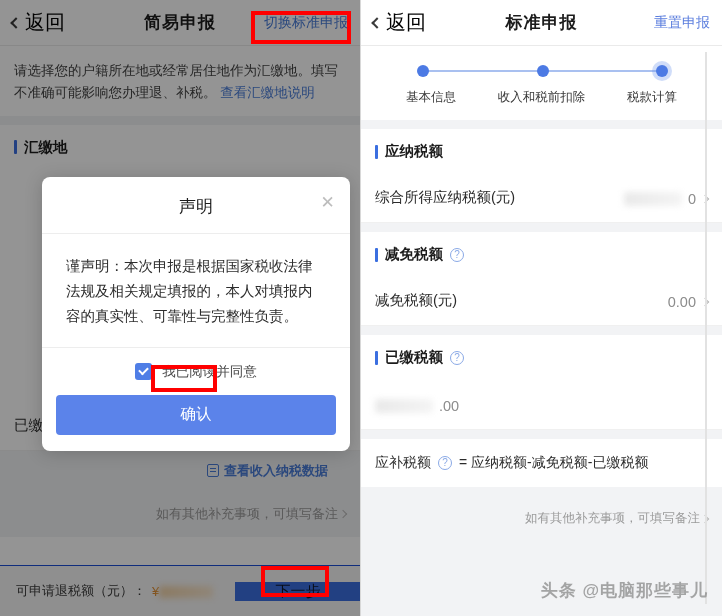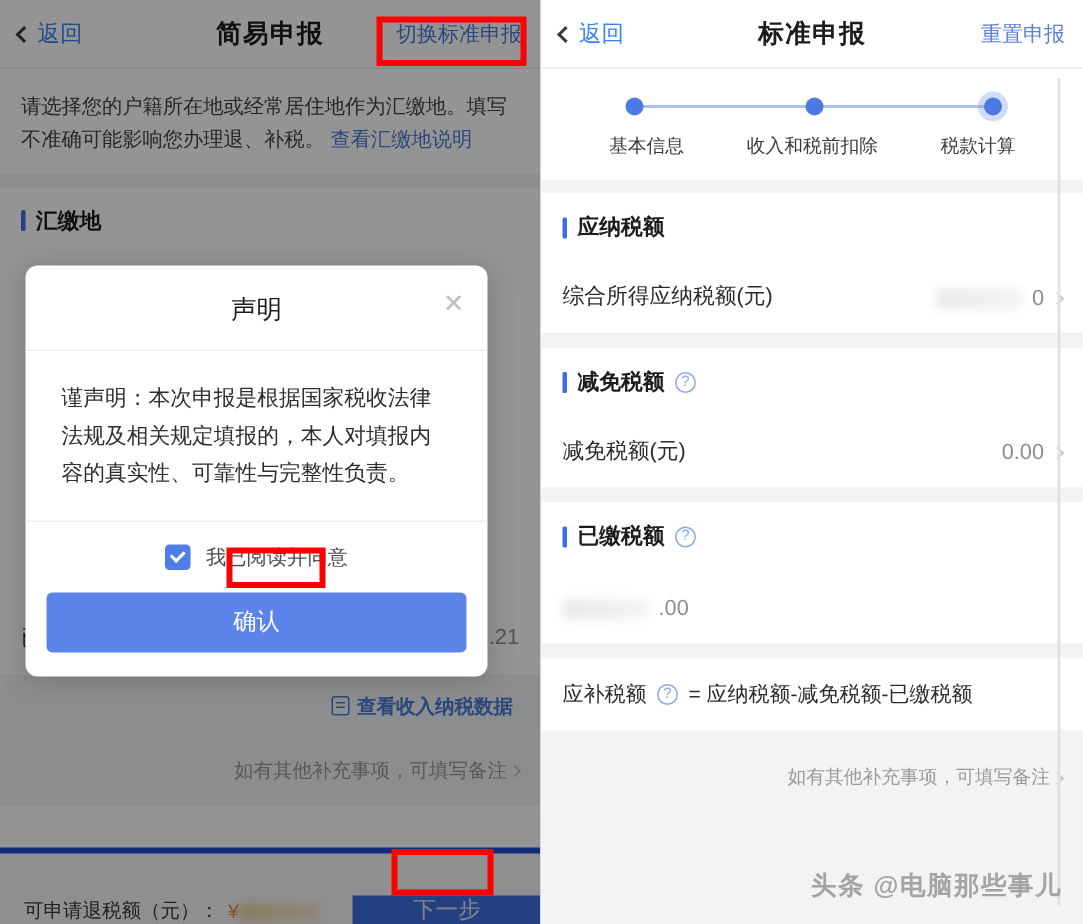--- a/index.html
+++ b/index.html
@@ -17,21 +17,21 @@
   .panel-right { }
 
   
   .dim-layer { position: absolute; inset: 0; background: rgba(0,0,0,0.42); z-index: 40; pointer-events: none; }
 
   .nav {
     position: relative; height: 46px; background: #fff;
     display: flex; align-items: center; padding: 0 12px;
     border-bottom: 1px solid #eaeaea;
   }
-  .nav-back { display: flex; align-items: center; gap: 2px; font-size: 15px; color: #3b82f6; width: 96px; text-align: right; }
+  .nav-back { display: flex; align-items: center; gap: 2px; font-size: 20px; color: #000000; width: 96px; text-align: right; }
   .chev-left { display: inline-block; width: 8px; height: 8px; border-left: 2px solid #3a3a3a; border-bottom: 2px solid #3a3a3a; transform: rotate(45deg); margin-right: 3px; }
   .nav-title { flex: 1; text-align: center; font-size: 17px; font-weight: bold; color: #1c1c1c; letter-spacing: 1px; }
   .nav-right { width: 96px; text-align: right; font-size: 14px; color: #4a7dd8; white-space: nowrap; }
   .nav-right-r { color: #5b7ede; }
 
   .notice {
     padding: 14px 14px 12px 14px; font-size: 13.5px; line-height: 1.62; color: #444;
     background: #fff;
   }
   .notice .lnk { color: #4a7dd8; }
@@ -52,42 +52,42 @@
   }
 
   .row {
     display: flex; align-items: center; justify-content: space-between;
     padding: 15px 14px; background: #fff; border-bottom: 1px solid #f0f0f0;
     font-size: 14.5px; color: #2b2b2b; min-height: 50px;
   }
   .row-val { color: #8c8c8c; font-size: 14.5px; display: flex; align-items: center; gap: 6px; }
   .chev-right { display: inline-block; width: 6px; height: 6px; border-top: 1.4px solid #b9b9b9; border-right: 1.4px solid #b9b9b9; transform: rotate(45deg); }
 
-  .link-row { display: flex; align-items: center; justify-content: flex-end; gap: 5px; padding: 11px 18px; background: #f2f3f5; font-size: 13px; color: #4a7dd8; font-weight: bold; }
+  .link-row { display: flex; align-items: center; justify-content: flex-end; gap: 5px; padding: 11px 32px; background: #f2f3f5; font-size: 13px; color: #4a7dd8; font-weight: bold; }
   .doc-icon { width: 12px; height: 13px; border: 1.3px solid #4a7dd8; border-radius: 2px; position: relative; }
   .doc-icon::after { content:""; position:absolute; left:2px; top:3px; width:6px; height:1.2px; background:#4a7dd8; box-shadow: 0 3px 0 #4a7dd8; }
 
   .remark-row { display: flex; align-items: center; justify-content: flex-end; gap: 2px; padding: 14px; background: #f2f3f5; font-size: 13px; color: #9a9a9a; }
 
   .bottombar {
     position: absolute; left: 0; bottom: 0; width: 361px; height: 51px;
-    display: flex; align-items: flex-end; background: #f6f6f6; border-top: 4px solid #1d4ed8;
+    display: flex; align-items: center; background: #f6f6f6; border-top: 1px solid #1d4ed8;
   }
   .bb-left { flex: 1; display: flex; align-items: center; padding-left: 16px; font-size: 13px; color: #3a3a3a; }
   .bb-amt { color: #e08a2a; margin-left: 6px; }
   .bb-amt .blur { display:inline-block; width:54px; height:12px; background: linear-gradient(90deg,#f0d2a8,#f7e6cf); filter: blur(3px); vertical-align: middle; border-radius:2px;}
-  .bb-btn { width: 126px; background: #3b6fe0; color: #e5e5e5; display: flex; align-items: center; justify-content: center; font-size: 15px; }
+  .bb-btn { width: 126px; background: #3b6fe0; color: #0f172a; display: flex; align-items: center; justify-content: center; font-size: 15px; }
 
   
   .redbox { position: absolute; border: 4px solid #ff0000; z-index: 60; pointer-events: none; }
 
   
   .modal {
     position: absolute; z-index: 50;
-    left: 17px; top: 177px; width: 308px;
+    left: 42px; top: 177px; width: 308px;
     background: #fff; border-radius: 8px; overflow: hidden;
     box-shadow: 0 2px 18px rgba(0,0,0,0.18);
     font-family: Liberation Serif, serif;
   }
   .modal-head { position: relative; padding: 18px 0 15px 0; text-align: center; font-size: 17px; color: #1c1c1c; border-bottom: 1px solid #ededed; }
   .modal-close { position: absolute; right: 14px; top: 17px; width: 17px; height: 17px; color: #bdbdbd; font-size: 17px; line-height: 17px; text-align: center; }
   .modal-body { padding: 20px 24px 18px 24px; font-size: 14.5px; line-height: 1.72; color: #2d2d2d; border-bottom: 1px solid #ededed; }
   .modal-agree { display: flex; align-items: flex-start; justify-content: center; gap: 10px; padding: 15px 0 14px 0; font-size: 13.5px; color: #4b4b4b; }
   .cbox { width: 17px; height: 17px; border-radius: 3px; background: #4f7ee6; position: relative; }
   .cbox::after { content:""; position:absolute; left:4px; top:4px; width:7px; height:4px; border-left:2px solid #fff; border-bottom:2px solid #fff; transform: rotate(-45deg); }

